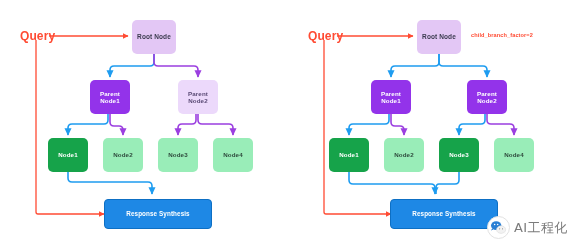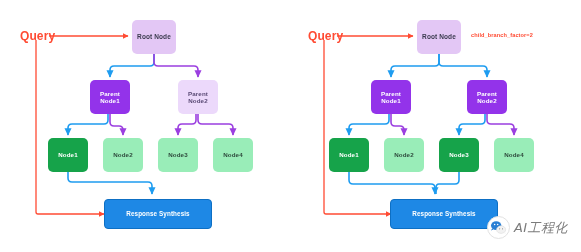--- a/index.html
+++ b/index.html
@@ -119,21 +119,20 @@
   }
 
   
   #watermark {
     position: absolute;
     left: 487px;
     top: 216px;
     display: flex;
     align-items: center;
     gap: 4px;
-    font-style: italic;
   }
   #watermark .wm-icon {
     width: 21px;
     height: 21px;
     border-radius: 50%;
     background: #ffffff;
     border: 1px solid #e2e2e2;
     position: relative;
     display: flex;
     align-items: center;

